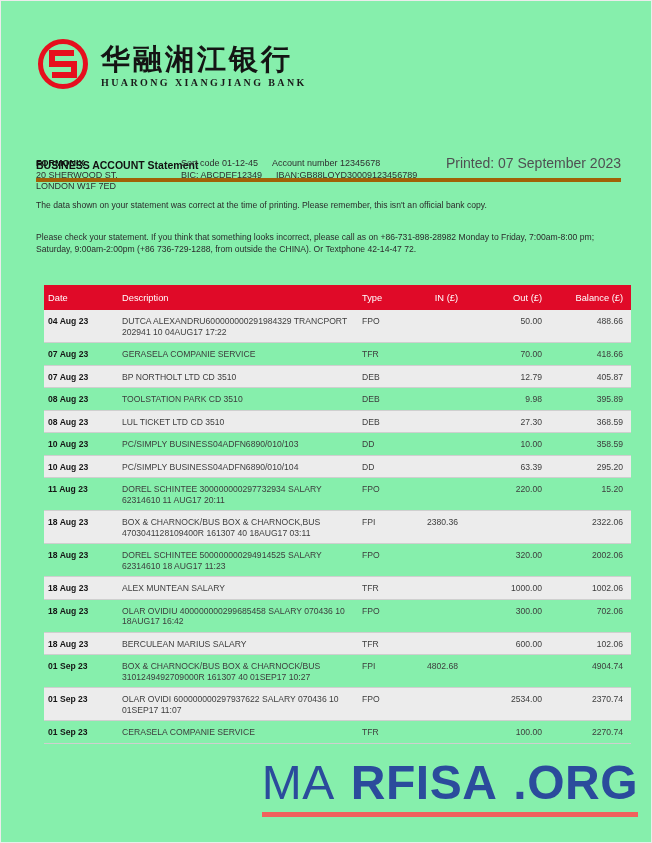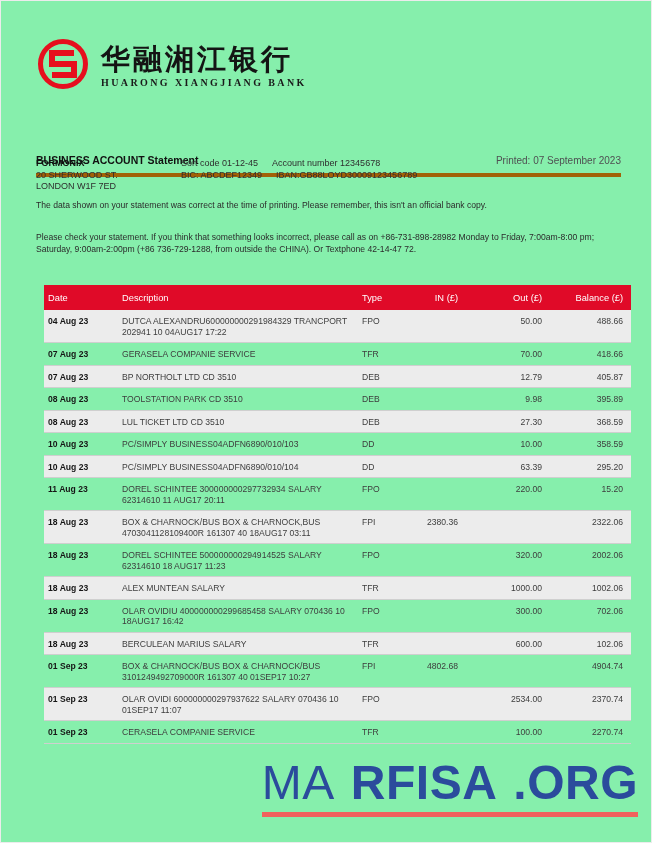--- a/index.html
+++ b/index.html
@@ -26,21 +26,21 @@
     font-family:"Liberation Serif",serif;font-weight:bold;font-size:10px;
     letter-spacing:2.4px;color:#1a1a1a;margin-top:2px;
   }
   
   .stmt-header{
     position:absolute;top:120px;left:35px;right:30px;
     display:flex;justify-content:space-between;align-items:flex-end;
     padding-bottom:7px;border-bottom:4px solid #a16207;
   }
   .stmt-title{font-size:10.5px;font-weight:bold;color:#111;}
-  .printed{font-size:10px;color:#4f5052;margin-top:34px;}
+  .printed{font-size:14px;color:#4f5052;margin-top:34px;}
   
   .info-row{position:absolute;top:157px;left:35px;right:30px;display:flex;font-size:9px;line-height:11.5px;color:#2e2e2e;}
   .addr{width:145px;}
   .addr .name{font-weight:bold;color:#111;}
   .acct .acct-line span{margin-right:14px;text-align:right;}
   
   .notice1{position:absolute;top:199px;left:35px;right:30px;font-size:8.6px;color:#2b2b2b;}
   .notice2{position:absolute;top:231px;left:35px;width:568px;font-size:8.6px;line-height:11.5px;color:#2b2b2b;}
   
   table.txn{

